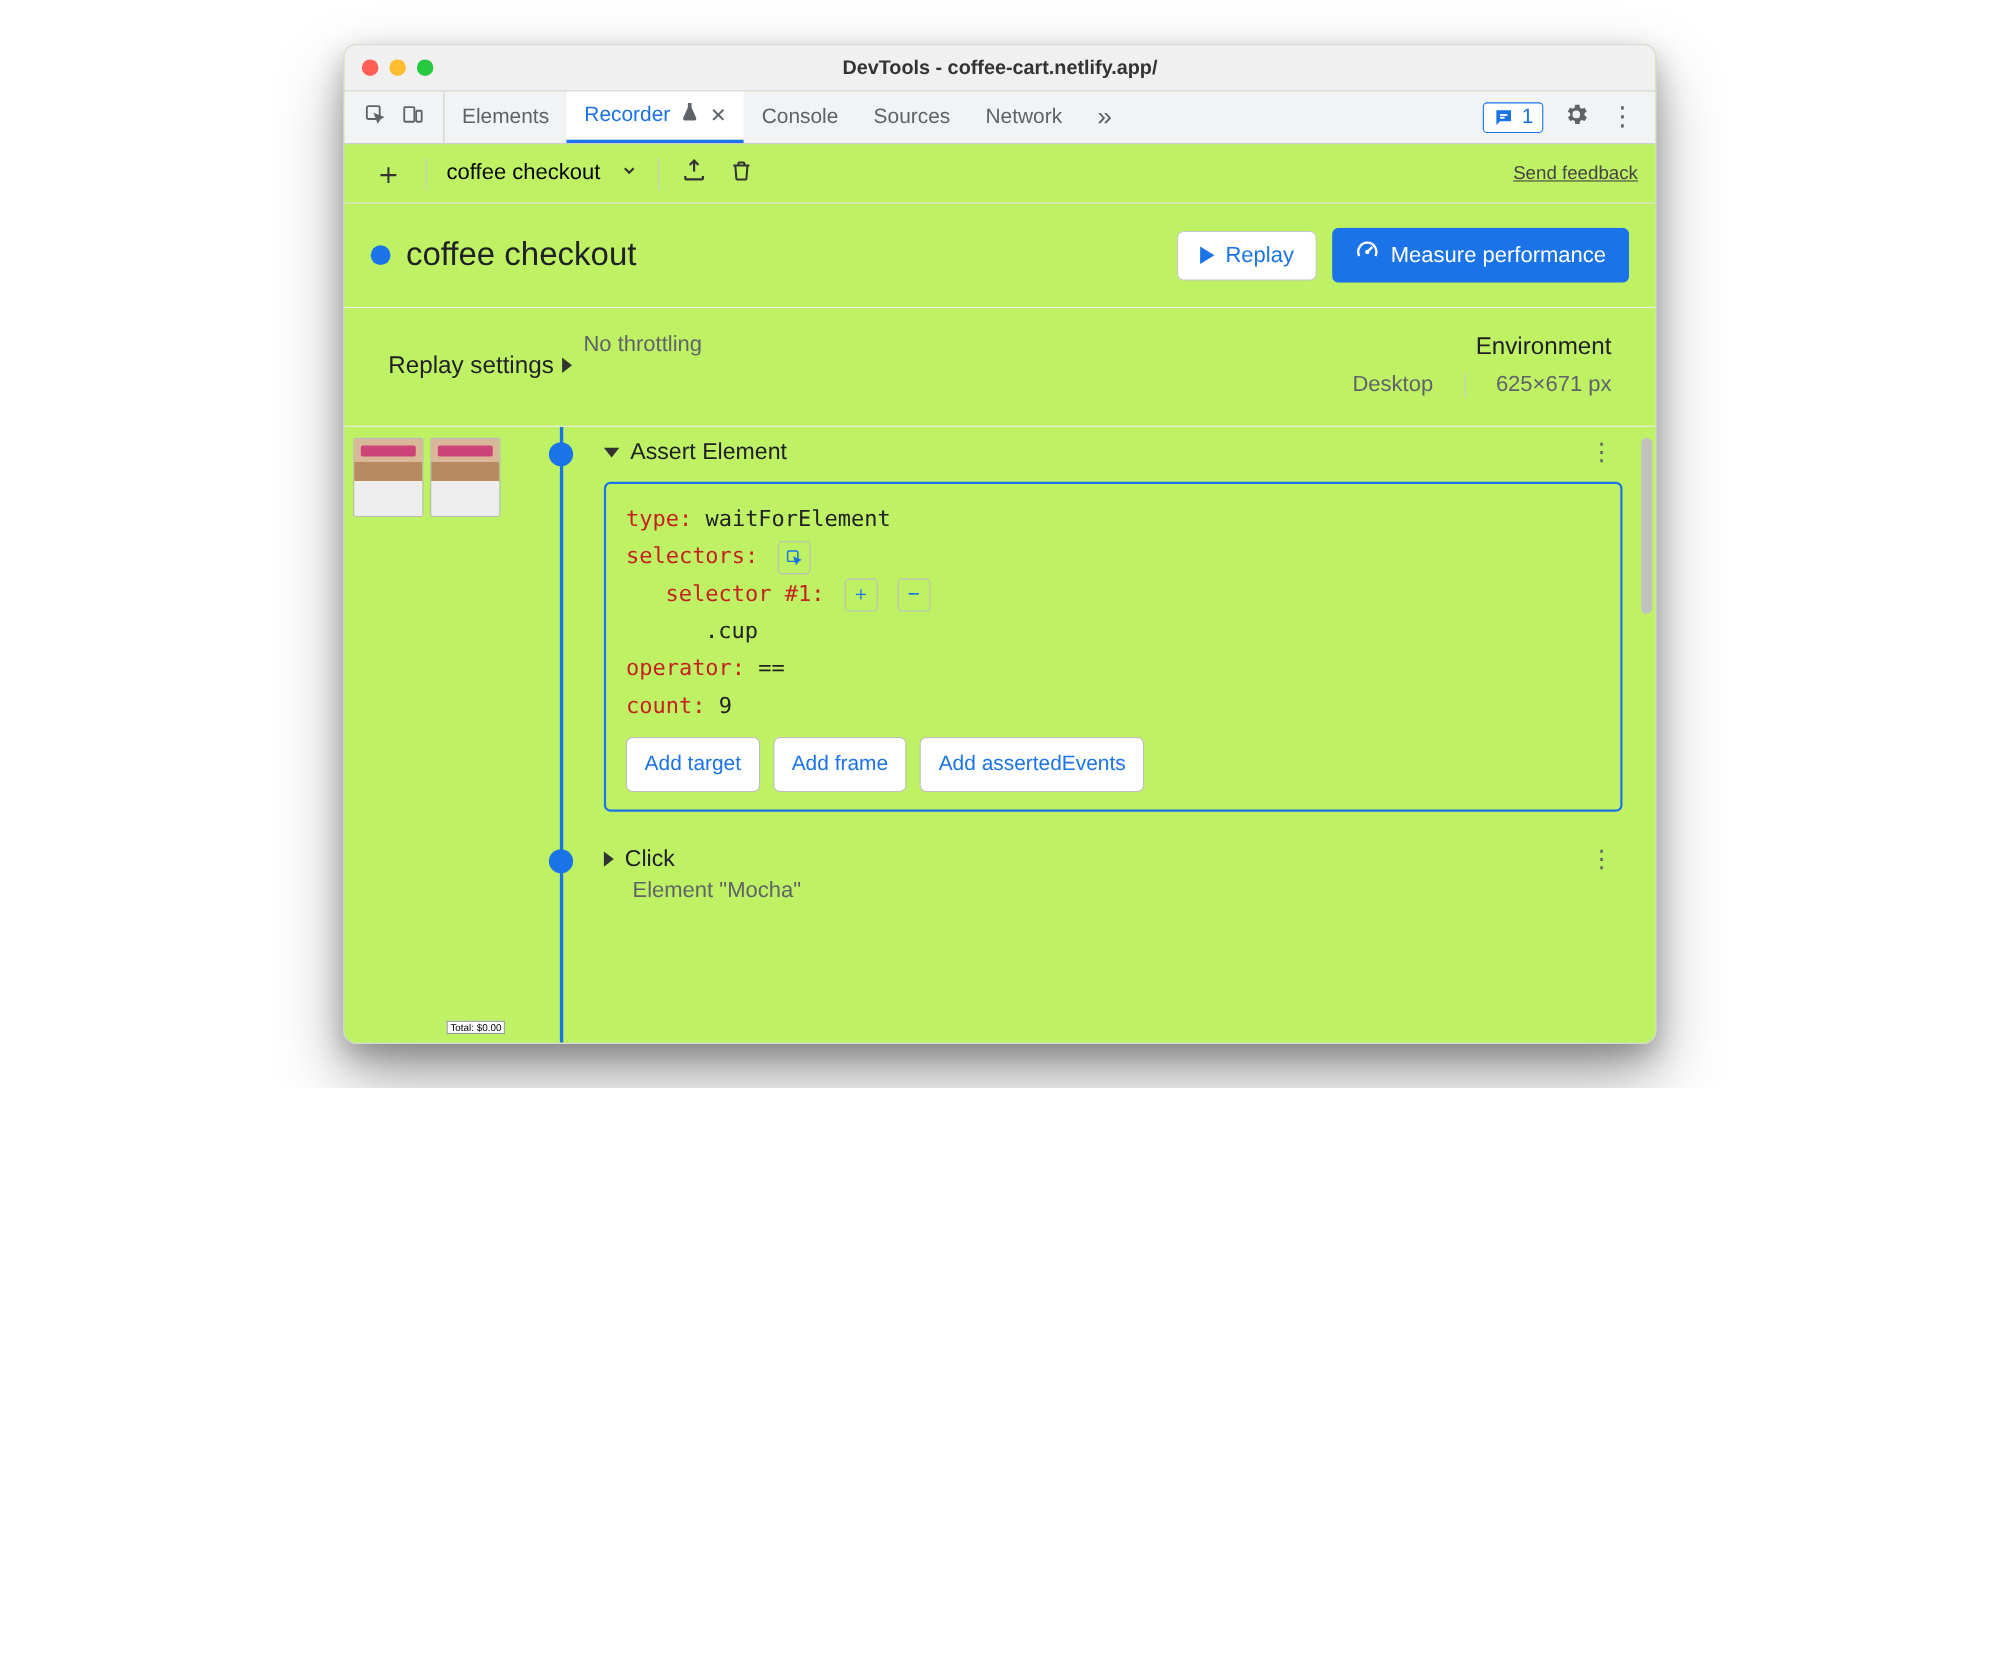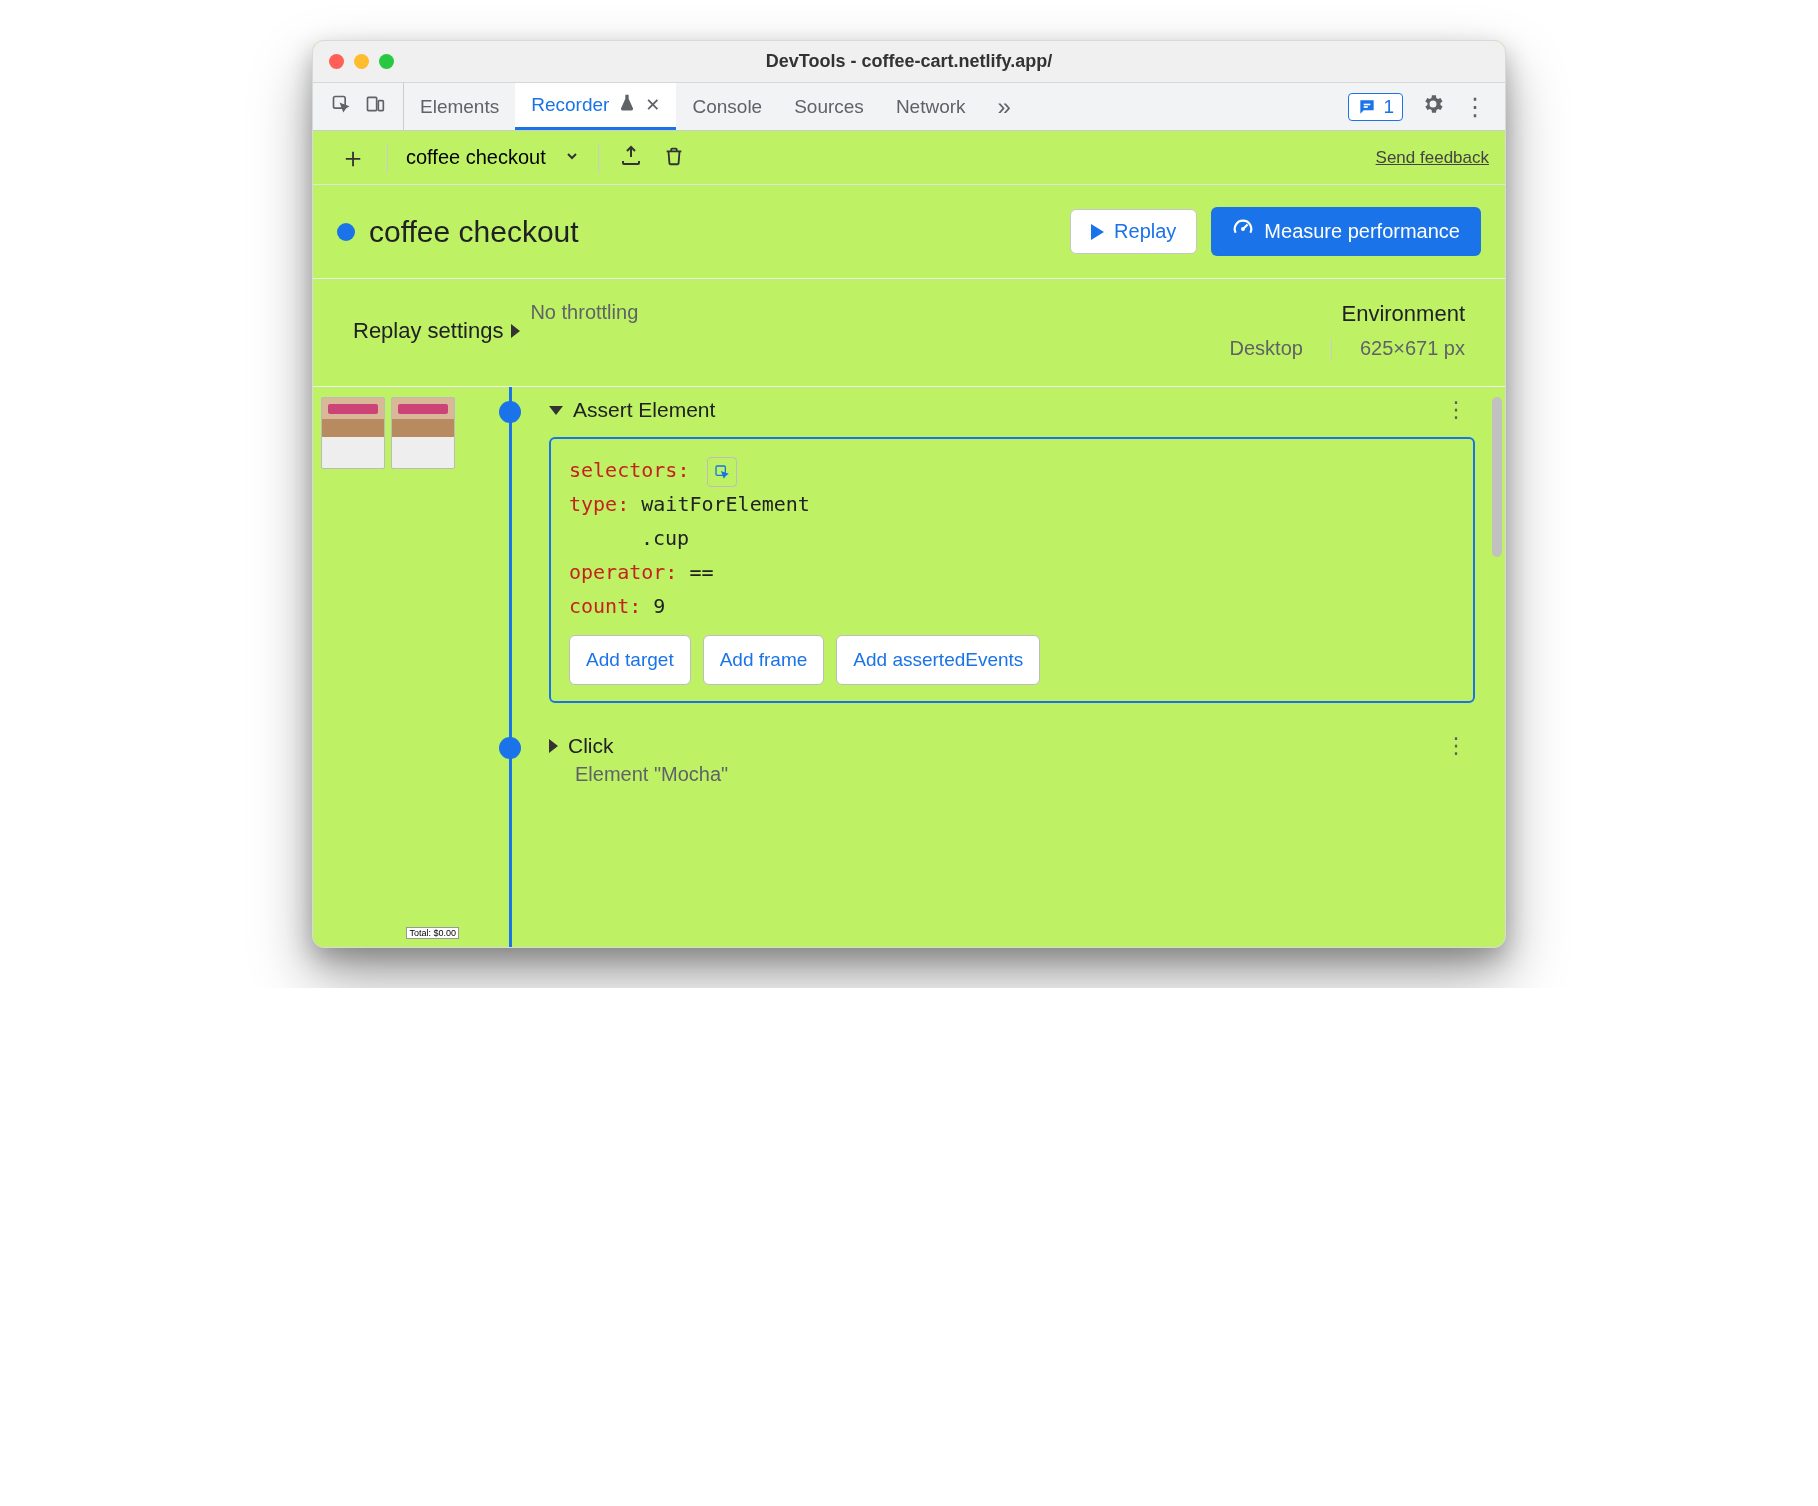--- a/index.html
+++ b/index.html
@@ -239,29 +239,33 @@
       <div class="rail"></div>
 
       <div class="node">
         <div class="dot"></div>
         <div class="head">
           <span class="chev down"></span>
           <span>Assert Element</span>
           <span class="kebab">⋮</span>
         </div>
         <div class="details">
+          <div><span class="k">type</span><span class="k">:</span> <span class="v">waitForElement</span></div>
           <div><span class="k">selectors</span><span class="k">:</span>
             <span class="iconbtn">
               <svg width="16" height="16" viewBox="0 0 24 24" fill="none" stroke="#1a73e8" stroke-width="2">
                   <rect x="3" y="3" width="14" height="14" rx="2"></rect>
                   <path d="M12 12 l8 3 -3 2 -2 3 -3-8z" fill="#1a73e8"></path>
                 </svg>
             </span>
           </div>
-          <div><span class="k">type</span><span class="k">:</span> <span class="v">waitForElement</span></div>
+          <div style="padding-left:36px;"><span class="k">selector #1</span><span class="k">:</span>
+            <span class="iconbtn">＋</span>
+            <span class="iconbtn">−</span>
+          </div>
           <div style="padding-left:72px;"><span class="v">.cup</span></div>
           <div><span class="k">operator</span><span class="k">:</span> <span class="v">==</span></div>
           <div><span class="k">count</span><span class="k">:</span> <span class="v">9</span></div>
           <div class="action-btns">
             <div class="ab">Add target</div>
             <div class="ab">Add frame</div>
             <div class="ab">Add assertedEvents</div>
           </div>
         </div>
       </div>

